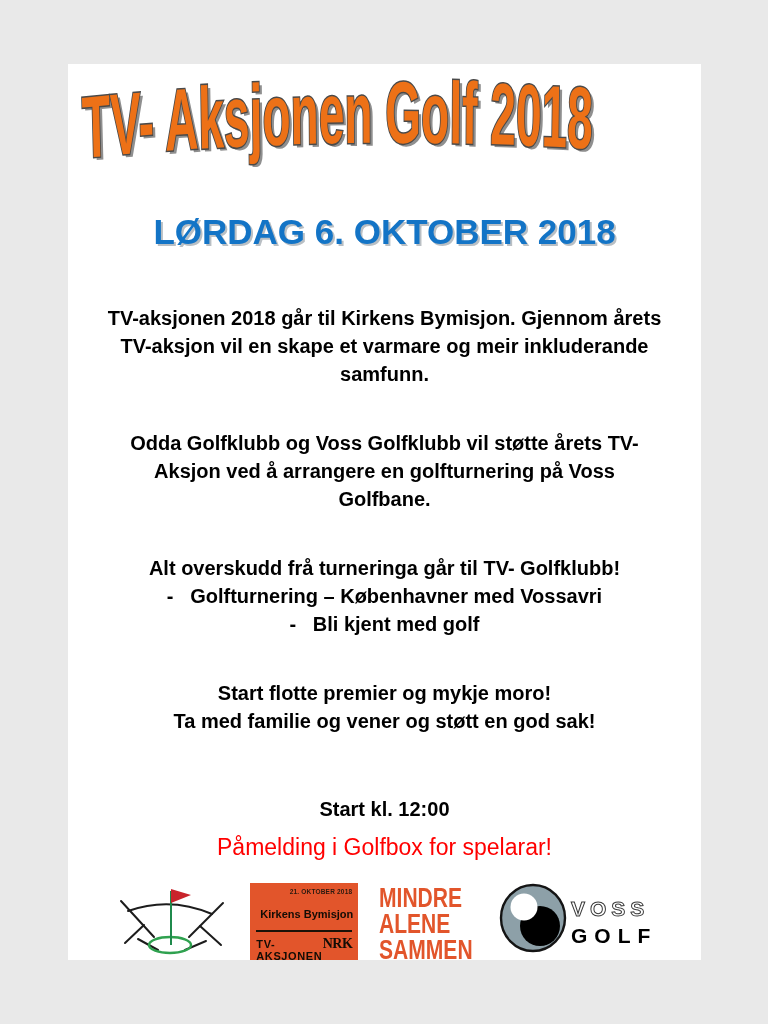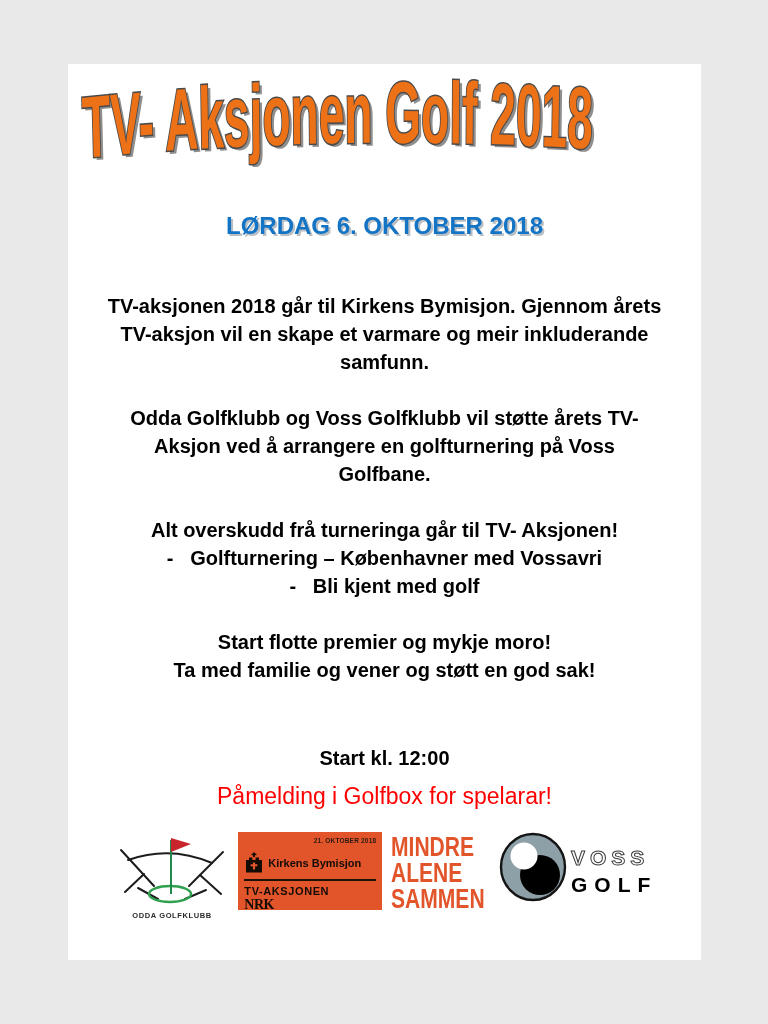--- a/index.html
+++ b/index.html
@@ -42,35 +42,35 @@
     font-weight: bold;
     fill: #ed7117;
     stroke: #4a4a4a;
     stroke-width: 1.6px;
     paint-order: stroke fill;
   }
 
   
   .date-heading {
     margin-top: 24px;
-    font-size: 24px;
+    font-size: 35px;
     font-weight: bold;
     color: #1374c6;
     text-shadow: 2px 2px 0 #b9bfc4;
     letter-spacing: 0px;
   }
 
   
   .para {
     font-size: 20px;
     font-weight: bold;
     color: #000000;
     line-height: 28px;
     white-space: pre-line;
-    margin-top: 28px;
+    margin-top: 41px;
   }
   .para.first { margin-top: 52px; }
   .para.tight { margin-top: 0; }
   .para.start-line { margin-top: 60px; }
 
   .signup-line {
     margin-top: 11px;
     font-size: 23px;
     font-weight: normal;
     color: #ff0000;
@@ -82,21 +82,21 @@
     display: flex;
     justify-content: space-between;
     align-items: flex-start;
     padding: 0 28px 0 40px;
     text-align: left;
   }
   .logo-svg { overflow: visible; display: block; }
 
   
   .tva-box {
-    width: 144px;
+    width: 108px;
     height: 78px;
     background: #e2552b;
     color: #1a1208;
     position: relative;
     padding: 5px 6px 0 6px;
     flex-shrink: 0;
   }
   .tva-date {
     font-size: 6.5px;
     font-weight: bold;
@@ -119,21 +119,20 @@
   .tva-divider {
     margin-top: 6px;
     height: 2px;
     background: #1a1208;
   }
   .tva-bottom {
     display: flex;
     align-items: baseline;
     justify-content: space-between;
     margin-top: 4px;
-    flex-direction: column;
   }
   .tva-campaign {
     font-size: 11px;
     font-weight: bold;
     letter-spacing: 0.6px;
     color: #120c05;
   }
   .tva-nrk {
     font-size: 14px;
     font-weight: bold;
@@ -176,21 +175,21 @@
     <div class="date-heading">LØRDAG 6. OKTOBER 2018</div>
 
     <div class="para first">TV-aksjonen 2018 går til Kirkens Bymisjon. Gjennom årets
 TV-aksjon vil en skape et varmare og meir inkluderande
 samfunn.</div>
 
     <div class="para">Odda Golfklubb og Voss Golfklubb vil støtte årets TV-
 Aksjon ved å arrangere en golfturnering på Voss
 Golfbane.</div>
 
-    <div class="para">Alt overskudd frå turneringa går til TV- Aksjonen!</div>
+    <div class="para">Alt overskudd frå turneringa går til TV- Golfklubb!</div>
 
     <div class="para tight">-&nbsp;&nbsp;&nbsp;Golfturnering – Københavner med Vossavri</div>
     <div class="para tight">-&nbsp;&nbsp;&nbsp;Bli kjent med golf</div>
 
     <div class="para">Start flotte premier og mykje moro!
 Ta med familie og vener og støtt en god sak!</div>
 
     <div class="para start-line">Start kl. 12:00</div>
 
     <div class="signup-line">Påmelding i Golfbox for spelarar!</div>

